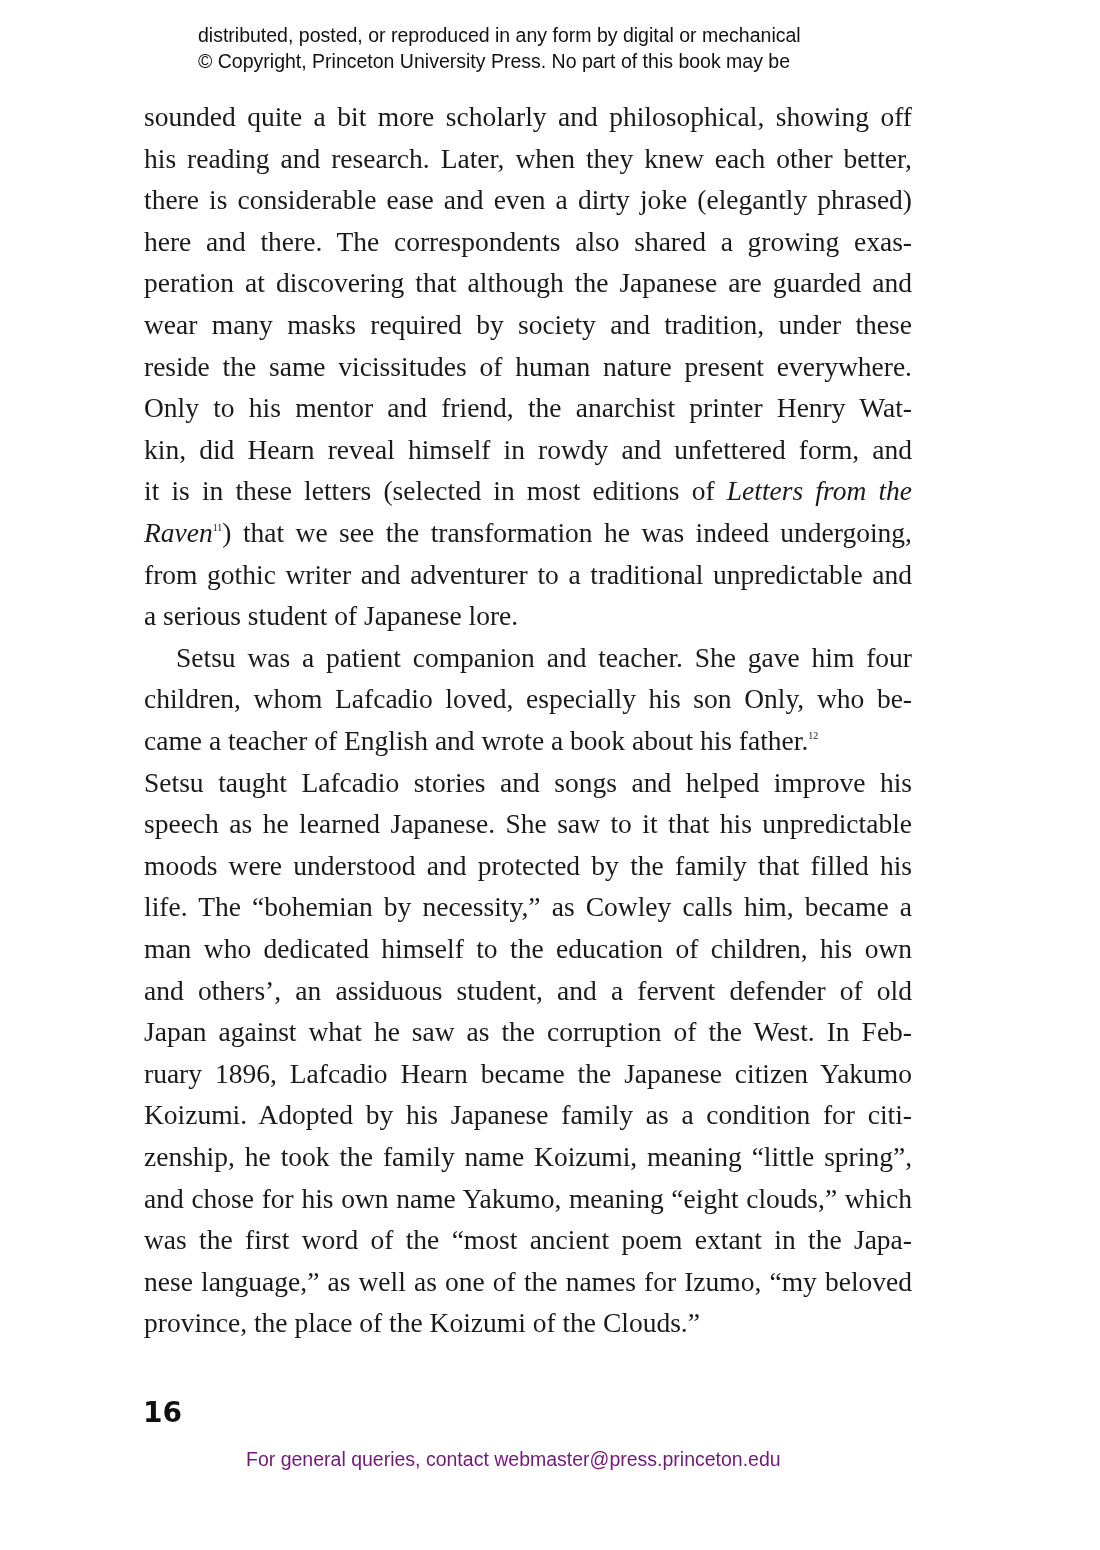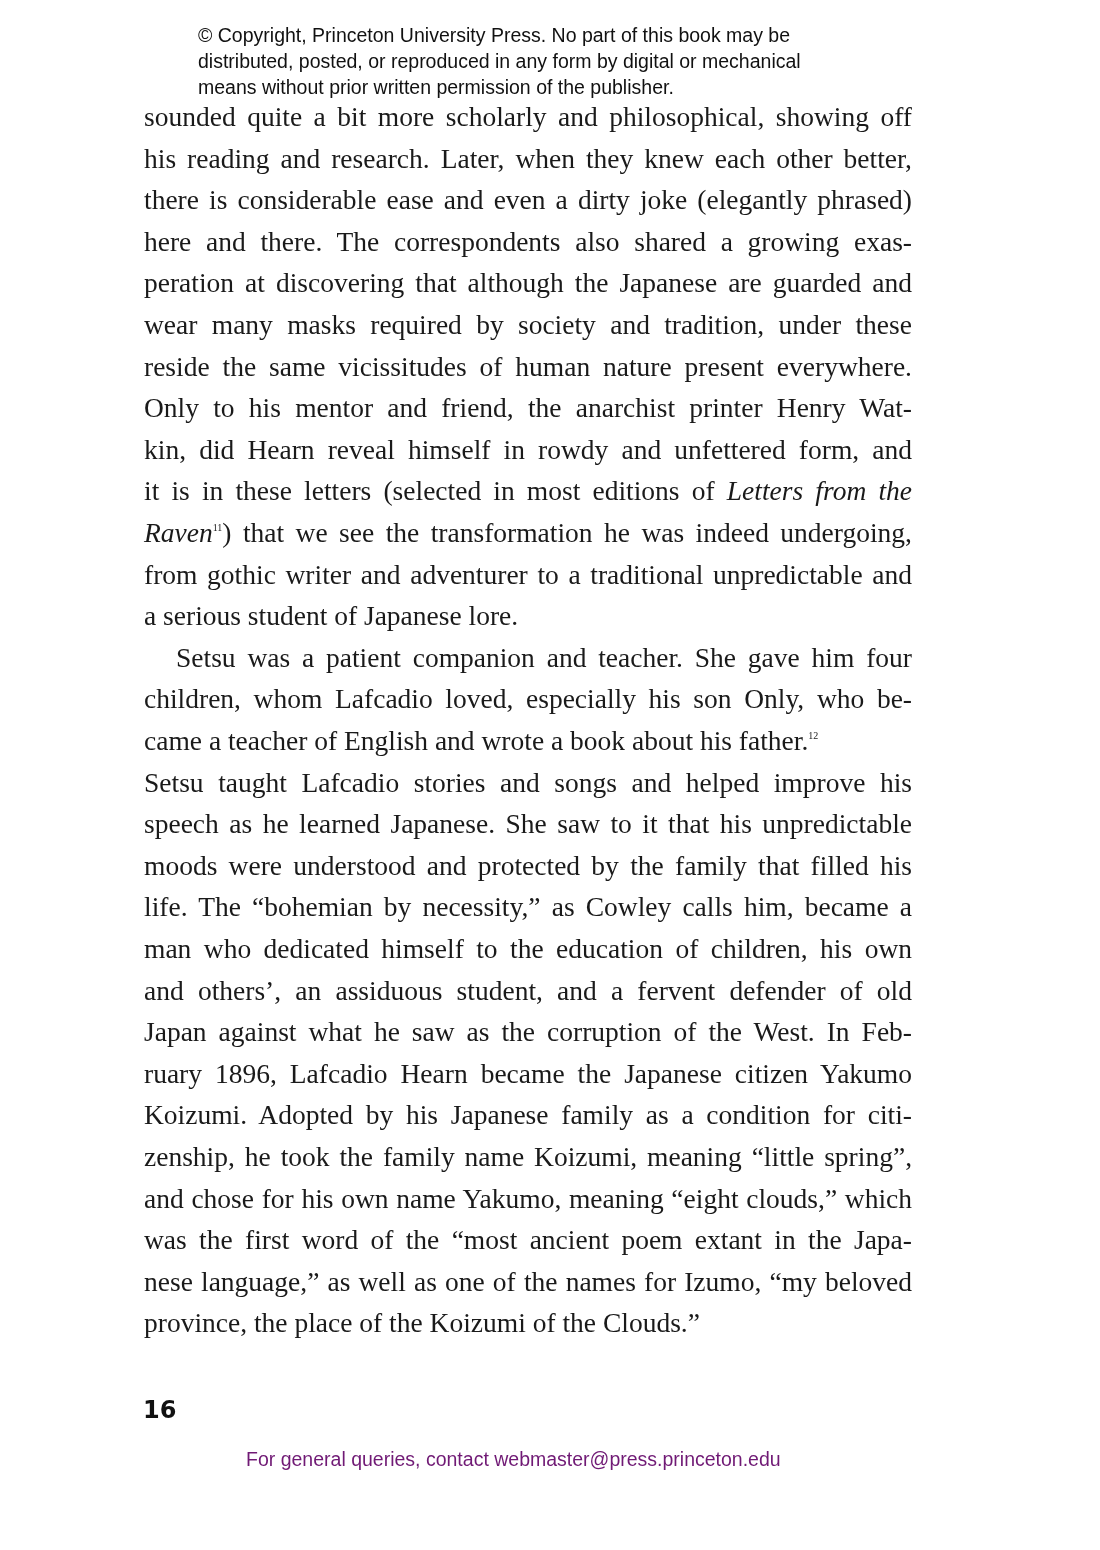--- a/index.html
+++ b/index.html
@@ -47,40 +47,39 @@
     .line.last { text-align-last: left; }
     .line.indent { padding-left: 32px; width: 736px; }
     .line i { font-style: italic; }
     .line sup { font-size: 10px; vertical-align: 11px; line-height: 0; }
     .page-number {
       position: absolute;
       left: 143px;
       top: 1396px;
       font-family: "DejaVu Sans", sans-serif;
       font-weight: bold;
-      font-size: 24px;
+      font-size: 28px;
       color: #111;
     }
     .footer {
       position: absolute;
       left: 246px;
       top: 1448px;
       font-family: "Liberation Sans", sans-serif;
       font-size: 19.5px;
       color: #701a75;
       white-space: nowrap;
     }
   </style>
 </head>
 <body>
 
 <div class="copyright">
+  <span class="cline">distributed, posted, or reproduced in any form by digital or mechanical</span>
   <span class="cline">© Copyright, Princeton University Press. No part of this book may be</span>
-  <span class="cline">distributed, posted, or reproduced in any form by digital or mechanical</span>
-  <span class="cline">means without prior written permission of the publisher.</span>
 </div>
 
 <div class="body-text">
 
   <div class="line" style="top:0px"><span>sounded quite a bit more scholarly and philosophical, showing off</span></div>
   <div class="line" style="top:41.6px"><span>his reading and research. Later, when they knew each other better,</span></div>
   <div class="line" style="top:83.2px"><span>there is considerable ease and even a dirty joke (elegantly phrased)</span></div>
   <div class="line" style="top:124.8px"><span>here and there. The correspondents also shared a growing exas-</span></div>
   <div class="line" style="top:166.4px"><span>peration at discovering that although the Japanese are guarded and</span></div>
   <div class="line" style="top:208px"><span>wear many masks required by society and tradition, under these</span></div>

